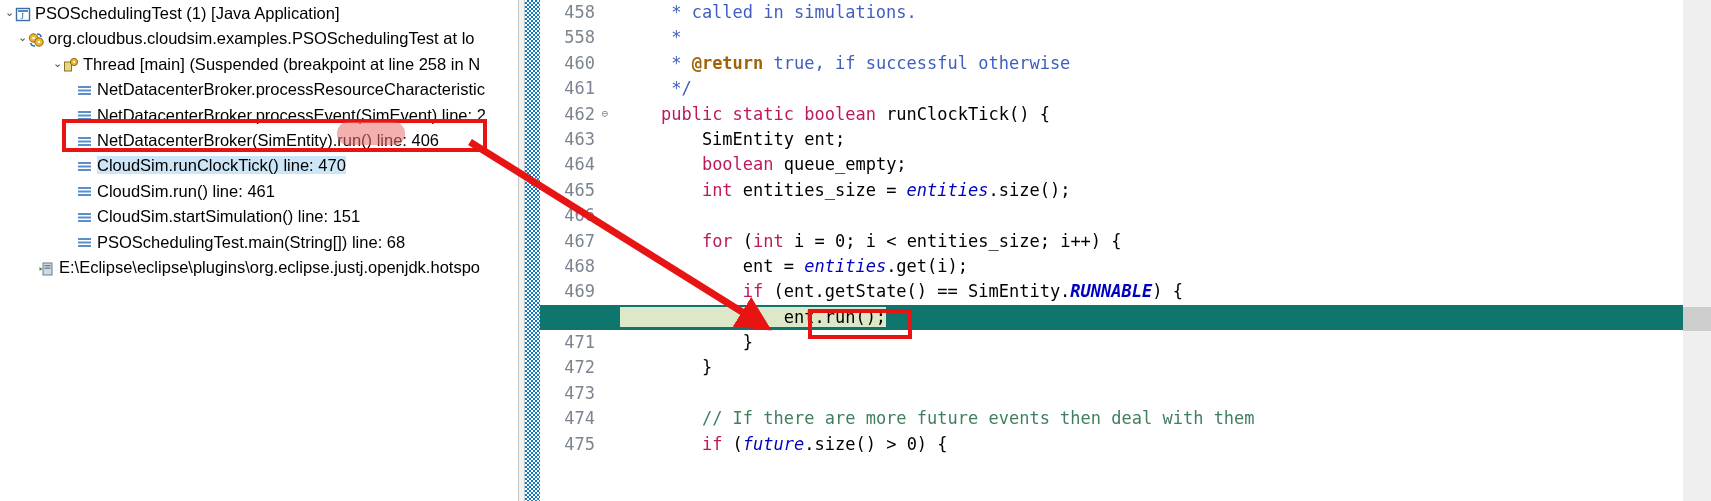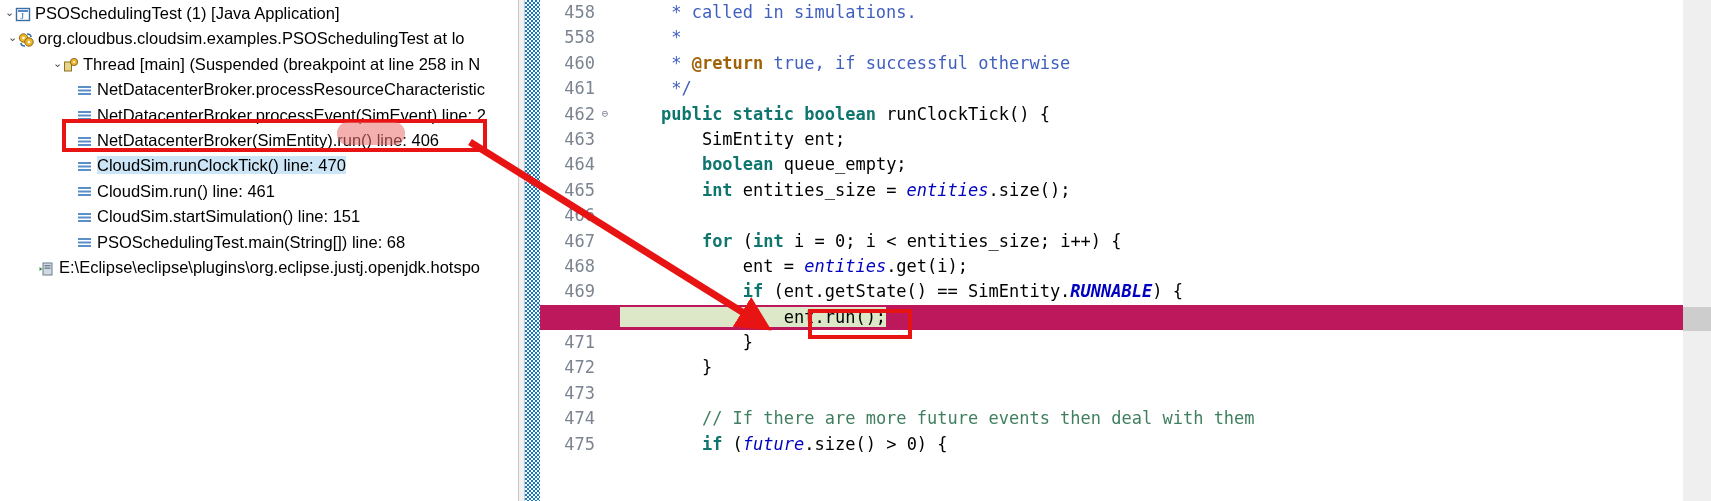--- a/index.html
+++ b/index.html
@@ -57,21 +57,21 @@
     top: -1px;
     margin-right: 3px;
   }
   .tree-row .lbl {
     vertical-align: middle;
   }
   .row-sel .lbl {
     background: #cde6f7;
   }
   .indent-0 { padding-left: 4px; }
-  .indent-1 { padding-left: 7px; }
+  .indent-1 { padding-left: 17px; }
   .indent-2 { padding-left: 52px; }
   .indent-3 { padding-left: 66px; }
   .indent-1b { padding-left: 28px; }
 
   
   #panel-divider {
     position: absolute;
     left: 518px; top: 0;
     width: 7px; height: 501px;
     background: #f0f0f0;
@@ -128,29 +128,29 @@
     font-size: 11px;
     position: relative;
     top: -3px;
     z-index: 2;
   }
   .code-line .src {
     display: inline-block;
     padding-left: 8px;
   }
   .hl-current {
-    background: #be185d;
+    background: #0f766e;
   }
   .hl-current .gutter { background: transparent; }
   .seg-exec {
     background: #dde8c8;
   }
 
   
-  .t-kw   { color: #0f766e; font-weight: bold; }
+  .t-kw   { color: #be185d; font-weight: normal; }
   .t-cmt  { color: #3f7f5f; }
   .t-doc  { color: #3f5fbf; }
   .t-tag  { color: #a16207; font-weight: bold; }
   .t-fld  { color: #0000c0; font-style: italic; }
   .t-fldb { color: #0000c0; font-style: italic; font-weight: bold; }
   .t-pl   { color: #000000; }
 
   
   #editor-scrollbar {
     position: absolute;

